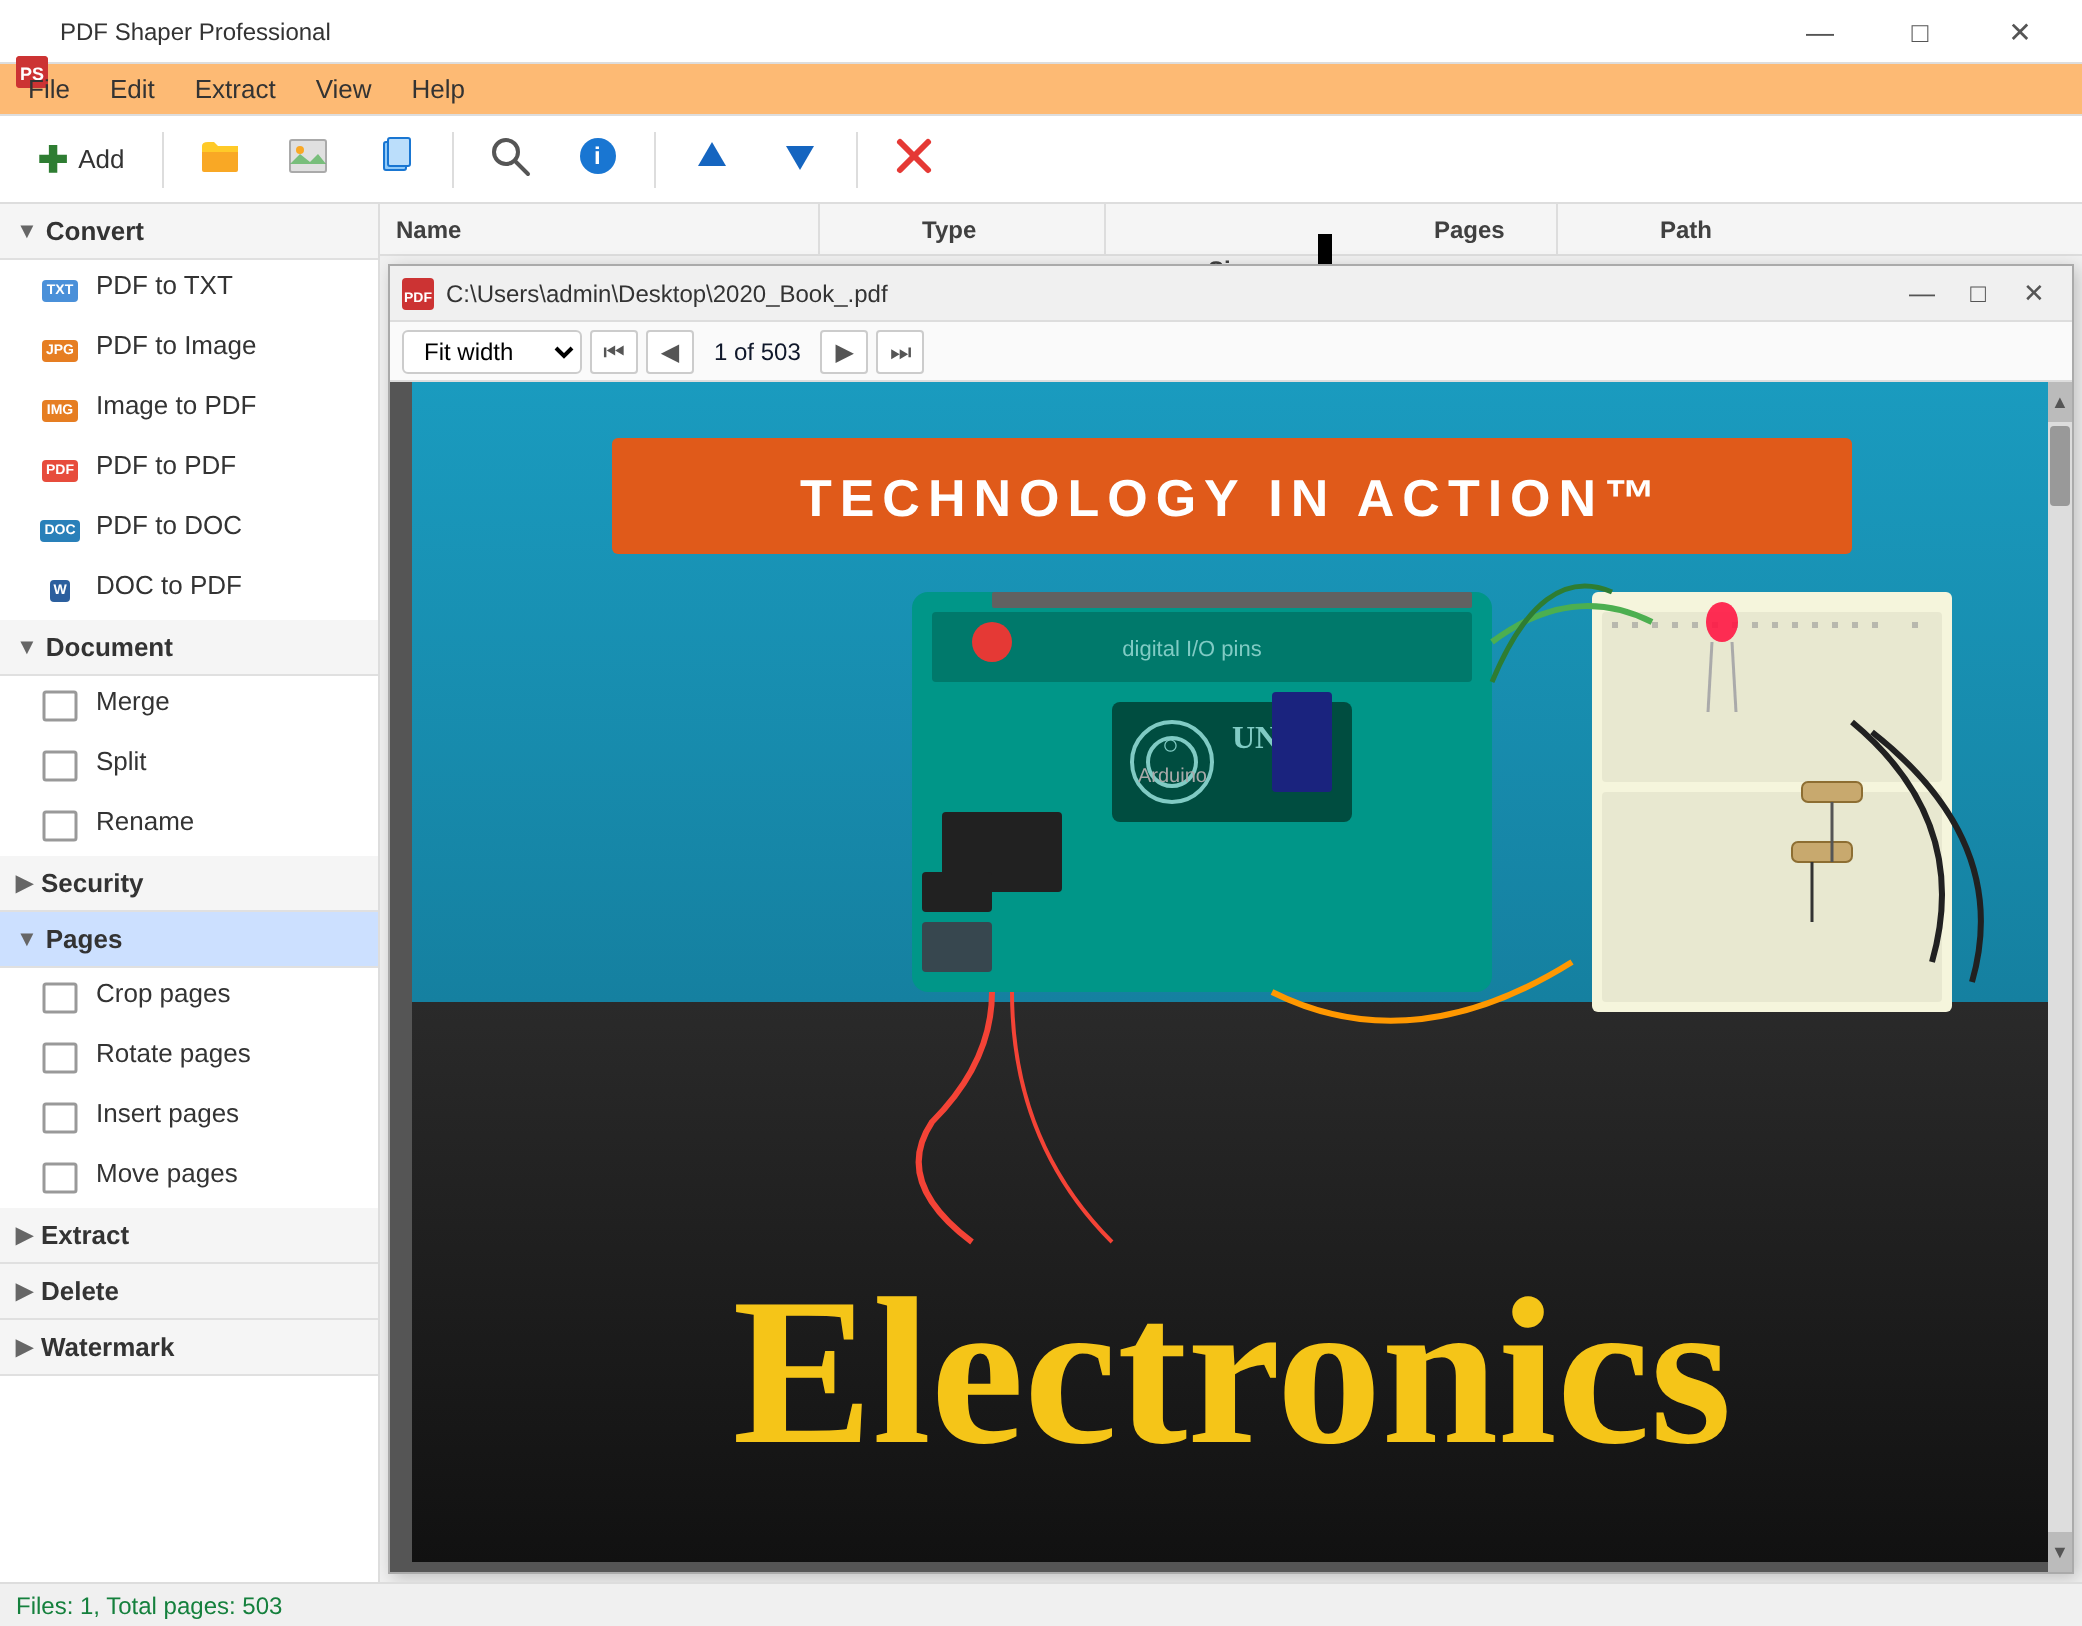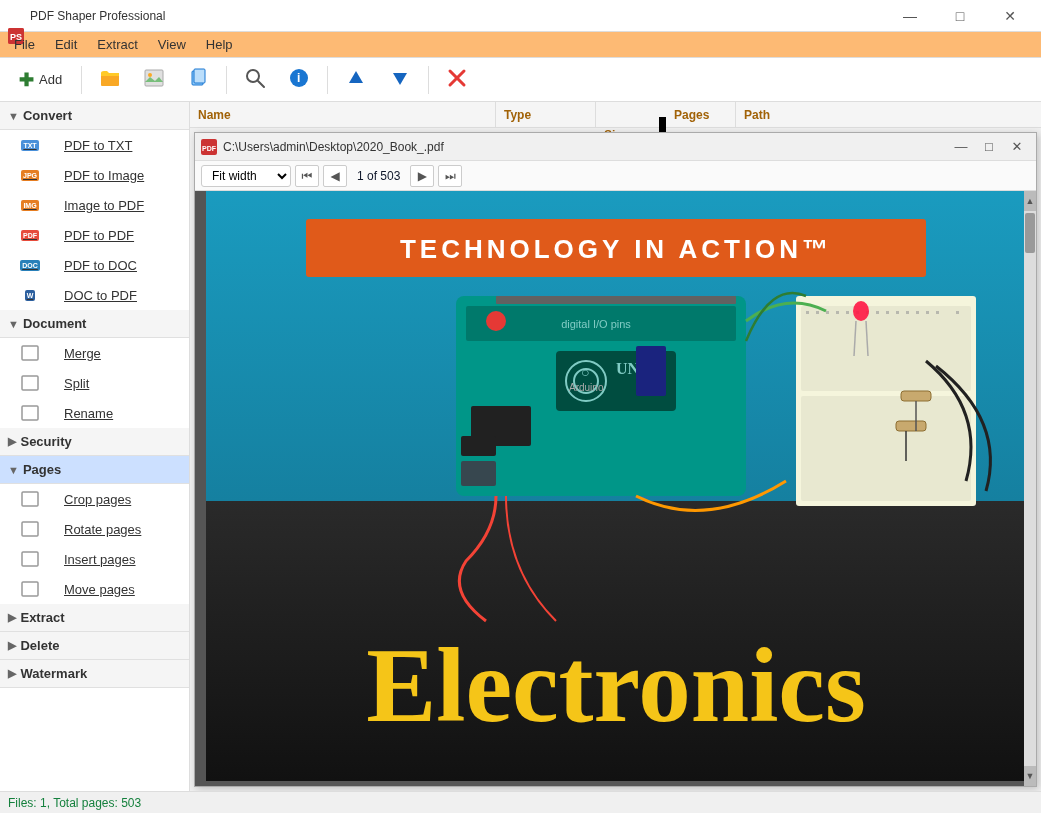--- a/index.html
+++ b/index.html
@@ -45,40 +45,40 @@
       width: 190px; min-width: 190px; background: #fff;
       border-right: 1px solid #ddd; overflow-y: auto; overflow-x: hidden;
     }
     .sidebar-section-header {
       display: flex; align-items: center; gap: 4px;
       padding: 6px 8px; font-size: 13px; font-weight: 600; color: #333;
       cursor: pointer; background: #f5f5f5; border-bottom: 1px solid #e0e0e0;
       user-select: none;
     }
     .sidebar-item {
-      display: flex; align-items: center; gap: 24px;
-      padding: 5px 8px 5px 20px; cursor: pointer; font-size: 13px; color: #333; text-decoration: underline;
+      display: flex; gap: 8px;
+      padding: 5px 8px 5px 20px; cursor: pointer; font-size: 13px; color: #333;
     }
     .sidebar-item-icon { width: 20px; height: 20px; display: flex; align-items: center; justify-content: center; }
 
     
     .icon-txt { background: #4a90d9; color: white; font-size: 7px; font-weight: bold; border-radius: 2px; padding: 2px 2px; }
     .icon-img { background: #e67e22; color: white; font-size: 7px; font-weight: bold; border-radius: 2px; padding: 2px 2px; }
     .icon-pdf { background: #e74c3c; color: white; font-size: 7px; font-weight: bold; border-radius: 2px; padding: 2px 2px; }
     .icon-doc { background: #2980b9; color: white; font-size: 7px; font-weight: bold; border-radius: 2px; padding: 2px 2px; }
     .icon-word { background: #2c5f9e; color: white; font-size: 7px; font-weight: bold; border-radius: 2px; padding: 2px 2px; }
 
     
     .content-area { flex: 1; display: flex; flex-direction: column; background: #f0f0f0; overflow: hidden; }
     
     
     .file-list-header {
       display: flex; align-items: center; height: 26px;
       background: #f5f5f5; border-bottom: 1px solid #ddd;
-      font-size: 12px; font-weight: 600; color: #a16207; padding: 0;
+      font-size: 12px; font-weight: 600; color: #404040; padding: 0; gap: 43px;
     }
     .col-name { flex: 1; padding: 0 8px; border-right: 1px solid #ddd; height: 100%; display: flex; align-items: center; }
     .col-type { width: 100px; padding: 0 8px; border-right: 1px solid #ddd; height: 100%; display: flex; align-items: center; }
     .col-size { width: 70px; padding: 0 8px; border-right: 7px solid #000000; height: 100%; display: flex; align-items: flex-end; margin-top: 30px; }
     .col-pages { width: 70px; padding: 0 8px; border-right: 1px solid #ddd; height: 100%; display: flex; align-items: center; }
     .col-path { flex: 1; padding: 0 8px; height: 100%; display: flex; align-items: center; }
 
     
     .pdf-viewer-wrapper { flex: 1; position: relative; padding: 4px; }
     .pdf-viewer {

